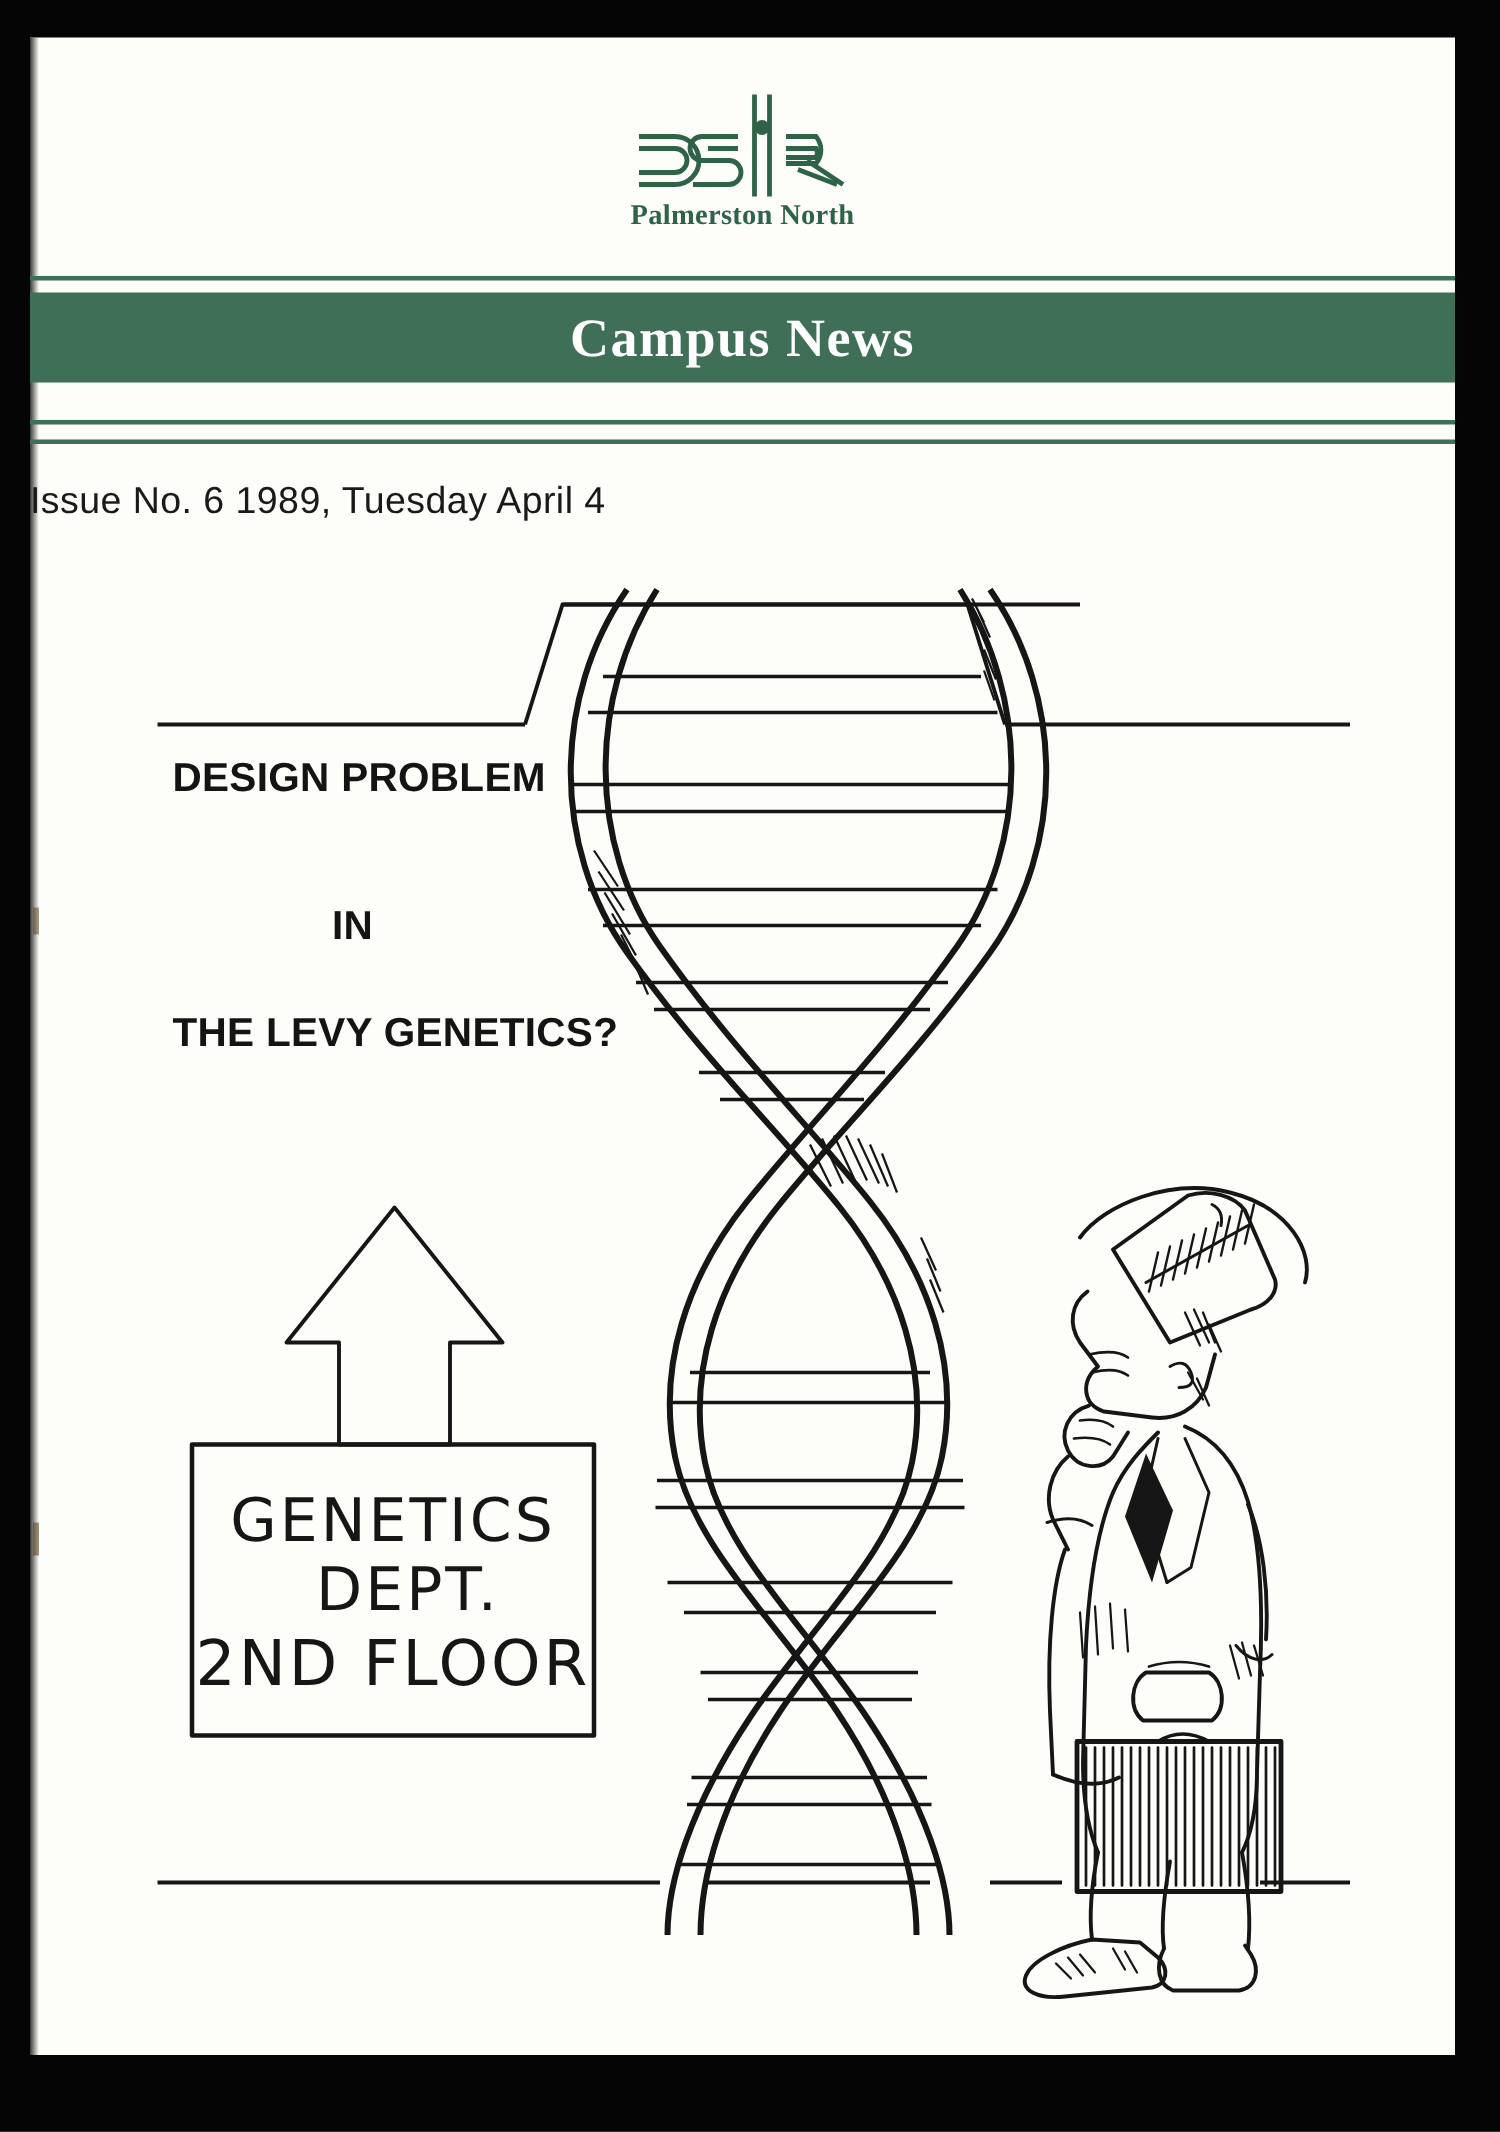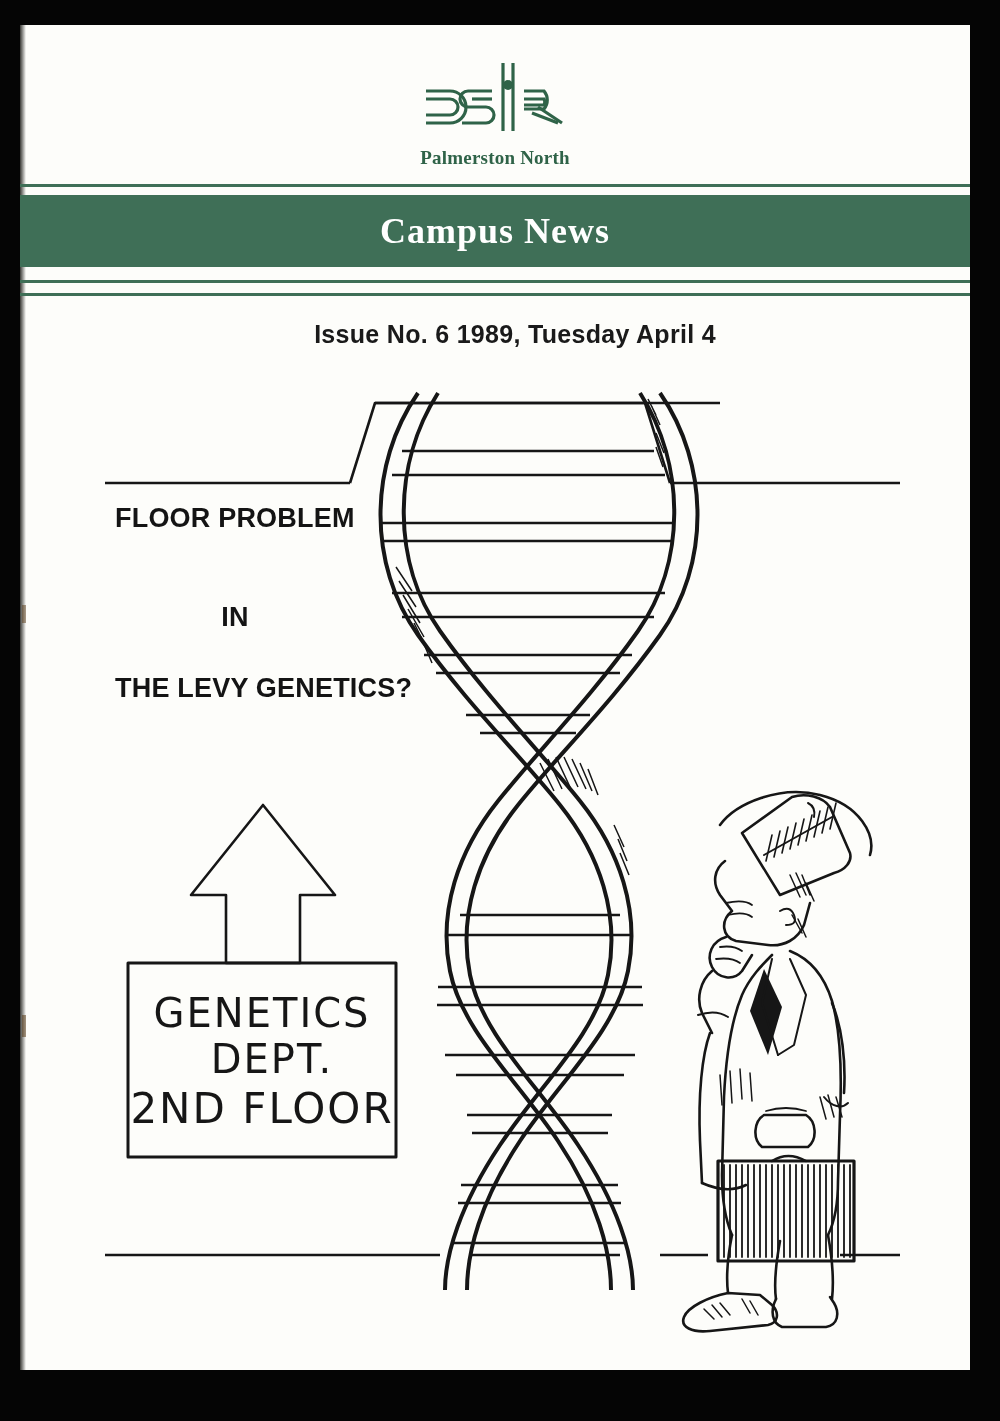--- a/index.html
+++ b/index.html
@@ -11,36 +11,36 @@
 
   
   .binding-mark{position:absolute;background:#5a3c18;opacity:.85;}
   .edge-shadow{position:absolute;left:0;top:0;width:6px;height:100%;
       background:linear-gradient(to right,#3a3a36,rgba(253,253,250,0));}
 
   
   #masthead{position:absolute;left:0;top:0;width:950px;height:170px;}
   #logo-wrap{position:absolute;left:0;right:0;top:36px;text-align:center;}
   #dsir-logo{display:block;margin:0 auto;}
-  #org-name{margin-top:14px;font-family:"Liberation Serif",serif;font-weight:bold;
+  #org-name{margin-top:0;font-family:"Liberation Serif",serif;font-weight:bold;
       font-size:19px;color:#2f6348;letter-spacing:.2px;}
 
   
   .rule{position:absolute;left:0;width:950px;background:#3f6f57;}
   #rule-top{top:159px;height:3px;}
-  #band{position:absolute;left:0;top:170px;width:950px;height:72px;background:#3f6f57;}
+  #band{position:absolute;left:0;top:170px;width:950px;height:60px;background:#3f6f57;}
   #band-title{position:absolute;left:0;right:0;top:50%;transform:translateY(-50%);
       text-align:center;font-family:"Liberation Serif",serif;font-weight:bold;
       font-size:36px;color:#ffffff;letter-spacing:1px;}
   #rule-mid{top:255px;height:3px;}
   #rule-bot{top:268px;height:3px;}
 
   
-  #issue-line{position:absolute;left:0;right:0;top:295px;text-align:center;
-      font-weight:bold;font-size:25px;color:#1a1a1a;letter-spacing:.3px;padding-left:40px;}
+  #issue-line{position:absolute;left:0;right:0;top:295px;
+      font-weight:normal;font-size:25px;color:#1a1a1a;letter-spacing:.3px;}
 
   
   #illustration{position:absolute;left:0;top:330px;width:950px;height:1000px;}
   #art{display:block;}
 
   
   #headline{position:absolute;left:95px;top:150px;width:350px;
       font-weight:bold;font-size:27px;color:#141414;line-height:1.0;letter-spacing:.2px;}
   #headline .l1{display:block;text-align:left;}
   #headline .l2{display:block;text-align:center;margin-top:72px;padding-right:110px;}
@@ -297,21 +297,21 @@
                      C818,970 820,958 814,948 L810,942"></path>
             <g stroke-width="1.5">
               <path d="M684,954 L694,964 M692,950 L702,962 M700,948 L710,960
                        M722,944 L730,958 M730,946 L738,960"></path>
             </g>
           </g>
         </g>
       </svg>
 
       <div id="headline">
-        <span class="l1">FLOOR PROBLEM</span>
+        <span class="l1">DESIGN PROBLEM</span>
         <span class="l2">IN</span>
         <span class="l3">THE LEVY GENETICS?</span>
       </div>
 
     </div>
 
   </div>
 </div>
 
 </body></html>

